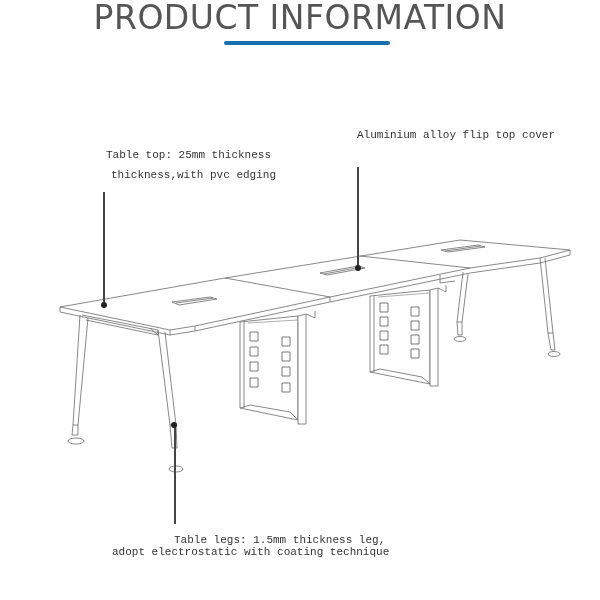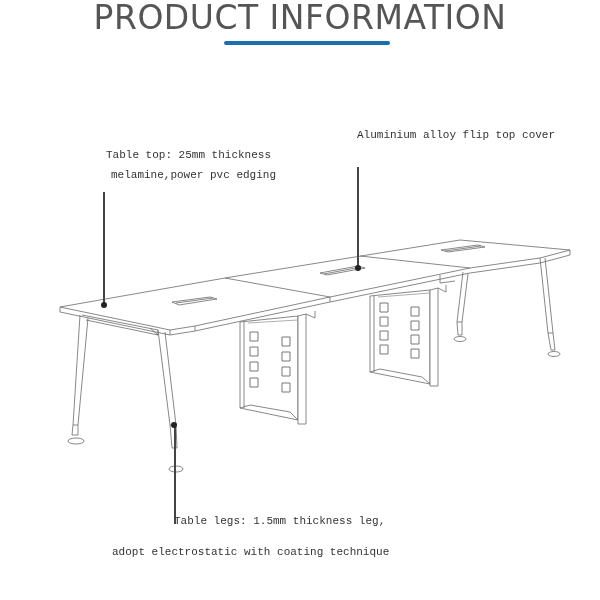--- a/index.html
+++ b/index.html
@@ -112,18 +112,18 @@
     <line x1="358" y1="167" x2="358" y2="267"></line>
     <circle cx="358" cy="268" r="3" fill="#222222" stroke="none"></circle>
   </g>
   <g stroke="#444444" stroke-width="2">
     <line x1="175" y1="426" x2="175" y2="524"></line>
     <circle cx="174" cy="425" r="3" fill="#222222" stroke="none"></circle>
   </g>
 </svg>
 
 <div class="label" style="left:106px; top:145px;">Table top: 25mm thickness</div>
-<div class="label" style="left:111px; top:165px;">melamine,power pvc edging</div>
+<div class="label" style="left:111px; top:165px;">thickness,with pvc edging</div>
 
 <div class="label" style="left:357px; top:125px; font-size:11px;">Aluminium alloy flip top cover</div>
 
-<div class="label" style="left:174px; top:511px;">Table legs: 1.5mm thickness leg,</div>
+<div class="label" style="left:174px; top:530px;">Table legs: 1.5mm thickness leg,</div>
 <div class="label" style="left:112px; top:542px;">adopt electrostatic with coating technique</div>
 
 </body></html>

